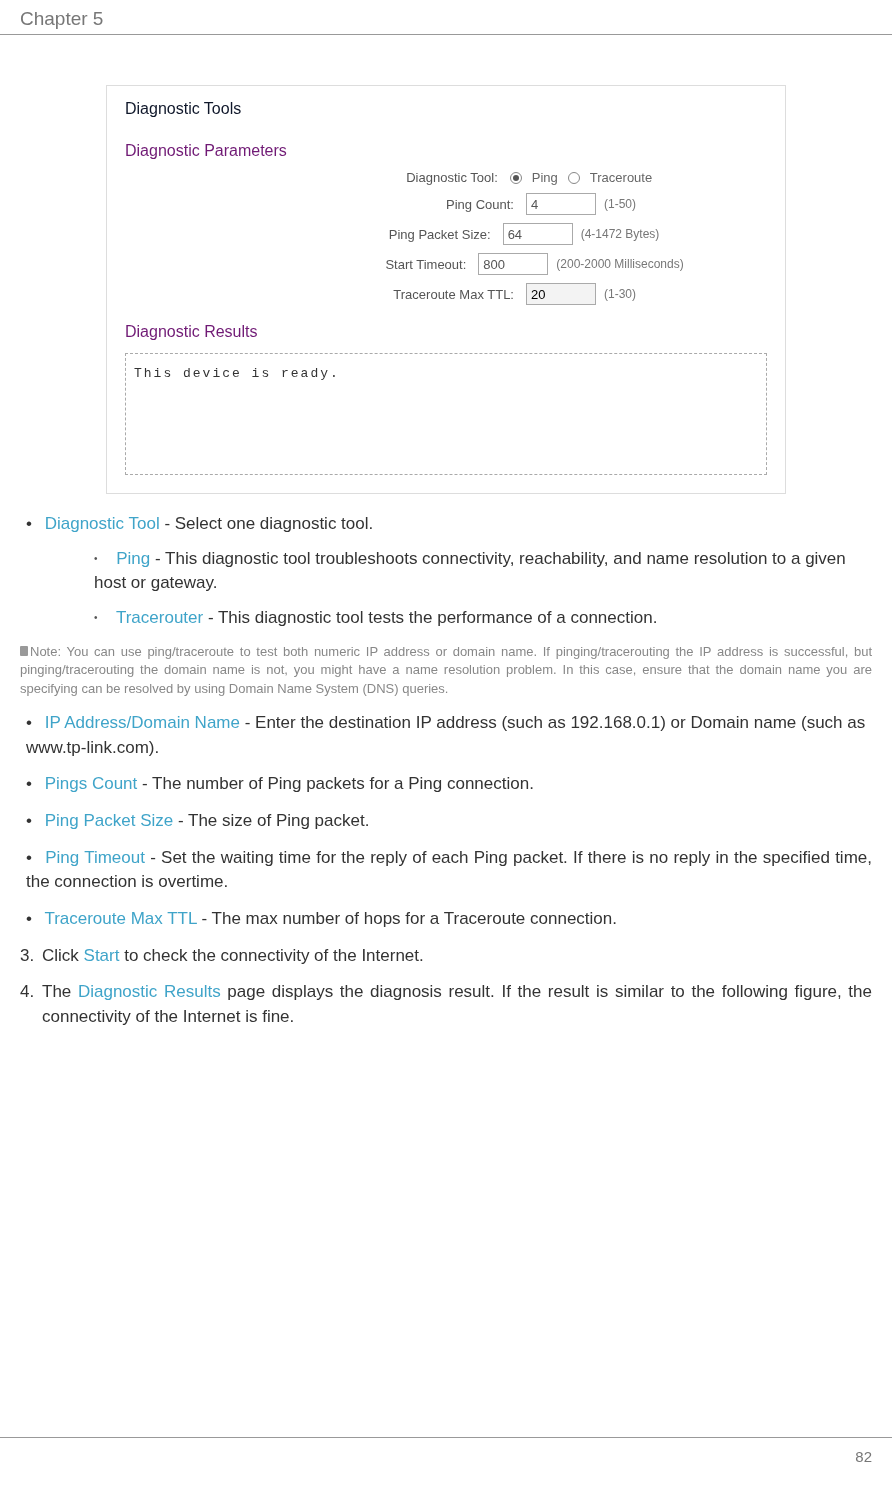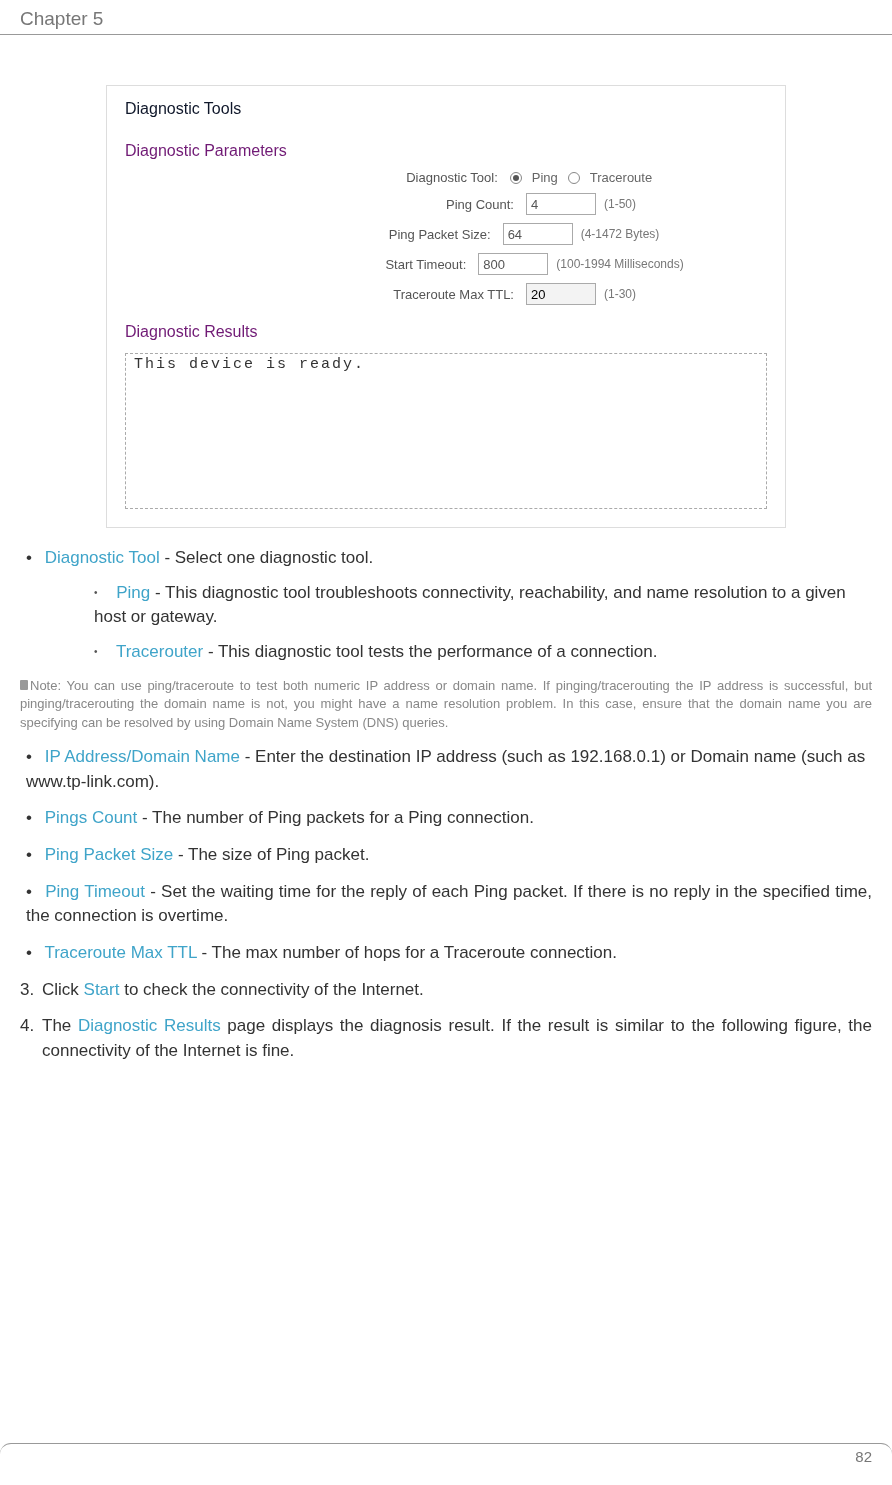--- a/index.html
+++ b/index.html
@@ -73,24 +73,24 @@
     background: #fff;
   }
   .text-input.w-lg { width: 140px; }
   .text-input.w-md { width: 70px; }
   .text-input.disabled { background: #f3f3f3; color: #000000; }
   .hint { font-size: 12px; color: #777; }
 
   .results-box {
     margin: 6px 18px 18px 18px;
     border: 1px dashed #aaa;
-    height: 156px;
-    padding: 2px 8px;
+    height: 122px;
+    padding: 12px 8px;
     font-family: "Courier New", monospace;
-    font-size: 15px;
+    font-size: 13px;
     letter-spacing: 2px;
     color: #333;
     overflow: hidden;
   }
 
   .body-text { font-size: 17px; line-height: 1.45; color: #333; font-weight: 300;}
   ul.top-list { list-style: none; padding-left: 6px; }
   ul.top-list > li { margin-bottom: 12px; }
   ul.top-list > li::before {
     content: "•"; color: #333; margin-right: 8px;
@@ -115,29 +115,28 @@
     border-radius: 1px;
     margin-right: 2px;
     vertical-align: baseline;
   }
   ol.steps { list-style: none; padding-left: 0; }
   ol.steps > li { margin-bottom: 12px; display: flex; }
   ol.steps > li .num { flex: 0 0 22px; }
   .justify { text-align: justify; }
   .page-footer {
     text-align: right;
-    padding: 4px 20px 20px 0;
+    padding: 10px 20px 20px 0;
     border-top: 1px solid #999;
     color: #777;
     font-size: 15px;
     position: fixed;
     bottom: 0;
     width: 892px;
     background: #fff;
-    border-radius: 11px;
   }
   
   .spacer { height: 200px; }
 </style>
 </head>
 <body>
 
 <div class="page-header">
   <span>Chapter 5 </span>
   <span></span>
@@ -173,21 +172,21 @@
       <div class="form-field">
         <input class="text-input w-md" value="64" style="">
         <span class="hint">(4-1472 Bytes)</span>
       </div>
     </div>
 
     <div class="form-row">
       <div class="form-label">Start Timeout:</div>
       <div class="form-field">
         <input class="text-input w-md" value="800" style="">
-        <span class="hint">(100-1994 Milliseconds)</span>
+        <span class="hint">(200-2000 Milliseconds)</span>
       </div>
     </div>
 
     <div class="form-row">
       <div class="form-label">Traceroute Max TTL:</div>
       <div class="form-field">
         <input class="text-input w-md disabled" disabled="" value="20" style="">
         <span class="hint">(1-30)</span>
       </div>
     </div>

